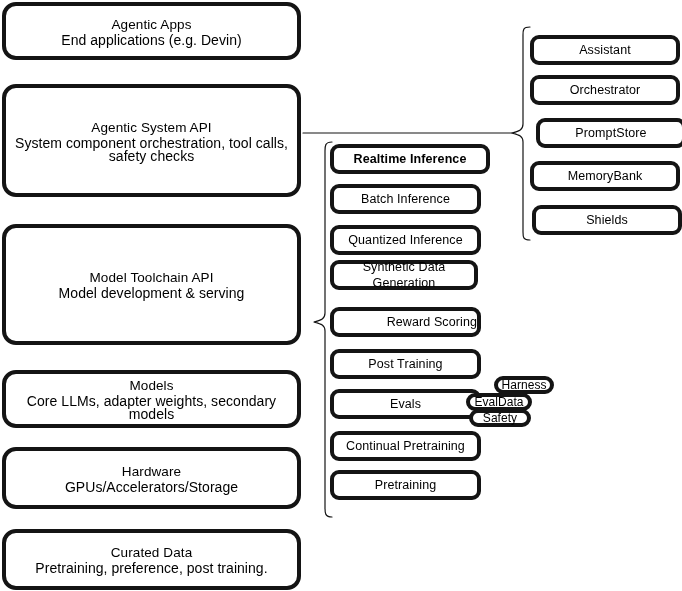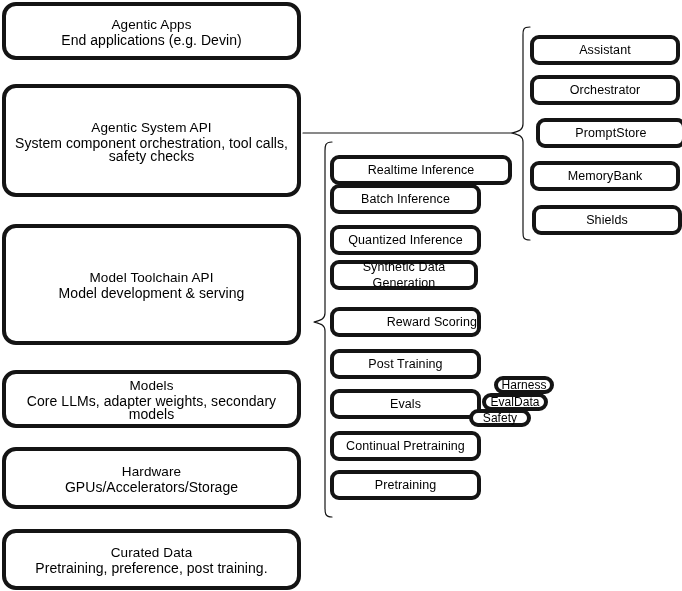--- a/index.html
+++ b/index.html
@@ -113,21 +113,21 @@
   <div class="box layer" style="left: 2px; top: 447px; width: 299px; height: 62px; border-color: rgb(20, 20, 20);">
     <div class="title">Hardware</div>
     <div class="subtitle">GPUs/Accelerators/Storage</div>
   </div>
 
   <div class="box layer" style="left: 2px; top: 529px; width: 299px; height: 61px; border-color: rgb(20, 20, 20);">
     <div class="title">Curated Data</div>
     <div class="subtitle">Pretraining, preference, post training.</div>
   </div>
 
-  <div class="box capsule" style="left: 330px; top: 155px; width: 182px; height: 30px; border-color: rgb(20, 20, 20);">
+  <div class="box capsule" style="left: 330px; top: 144px; width: 160px; height: 30px; border-color: rgb(20, 20, 20); font-weight: bold;">
     <span>Realtime Inference</span>
   </div>
   <div class="box capsule" style="left: 330px; top: 184px; width: 151px; height: 30px; border-color: rgb(20, 20, 20);">
     <span>Batch Inference</span>
   </div>
   <div class="box capsule" style="left: 330px; top: 225px; width: 151px; height: 30px; border-color: rgb(20, 20, 20);">
     <span>Quantized Inference</span>
   </div>
   <div class="box capsule" style="left: 330px; top: 260px; width: 148px; height: 30px; border-color: rgb(20, 20, 20);">
     <span>Synthetic Data Generation</span>
@@ -144,21 +144,21 @@
   <div class="box capsule" style="left: 330px; top: 431px; width: 151px; height: 30px; border-color: rgb(20, 20, 20);">
     <span>Continual Pretraining</span>
   </div>
   <div class="box capsule" style="left: 330px; top: 470px; width: 151px; height: 30px; border-color: rgb(20, 20, 20);">
     <span>Pretraining</span>
   </div>
 
   <div class="box pill" style="left: 494px; top: 376px; width: 60px; height: 18px; border-color: rgb(20, 20, 20);">
     <span>Harness</span>
   </div>
-  <div class="box pill" style="left: 482px; top: 393px; width: 66px; height: 18px; border-color: rgb(20, 20, 20);">
+  <div class="box pill" style="left: 466px; top: 393px; width: 66px; height: 18px; border-color: rgb(20, 20, 20);">
     <span>EvalData</span>
   </div>
   <div class="box pill" style="left: 469px; top: 409px; width: 62px; height: 18px; border-color: rgb(20, 20, 20); text-align: right;">
     <span>Safety</span>
   </div>
 
   <div class="box capsule" style="left: 530px; top: 35px; width: 150px; height: 30px; border-color: rgb(20, 20, 20);">
     <span>Assistant</span>
   </div>
   <div class="box capsule" style="left: 530px; top: 75px; width: 150px; height: 30px; border-color: rgb(20, 20, 20);">

